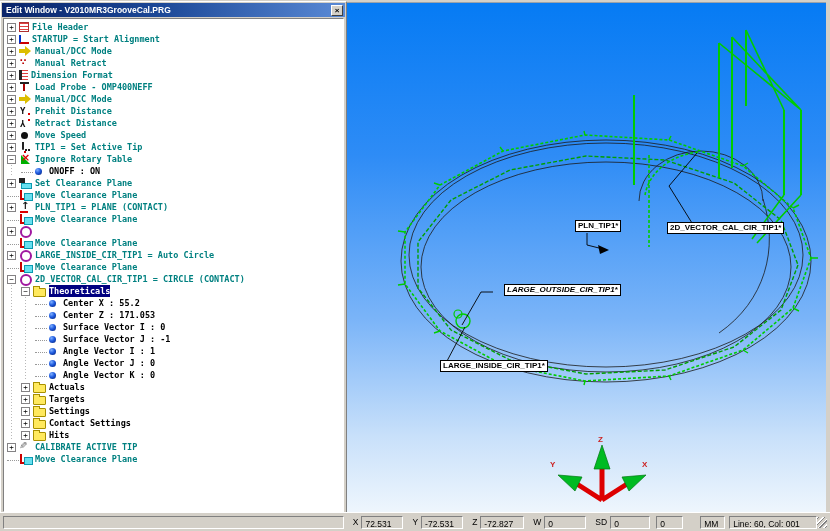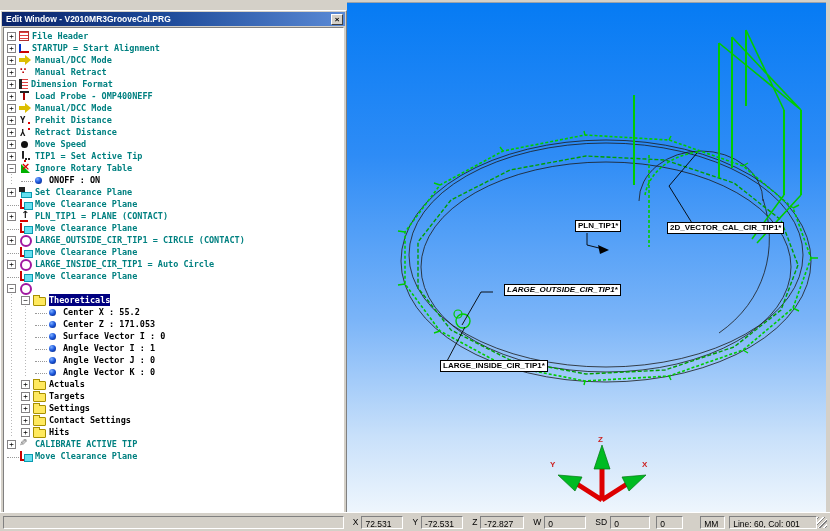--- a/index.html
+++ b/index.html
@@ -1,20 +1,20 @@
 <!DOCTYPE html>
 <html><head>
 <meta charset="utf-8">
 <style>
   html,body{margin:0;padding:0;background:#d4d0c8;}
   #app{position:relative;width:830px;height:531px;background:#d4d0c8;overflow:hidden;
        font-family:"Liberation Sans",sans-serif;}
 
   
-  .edit-window{position:absolute;left:0;top:10px;width:345px;height:512px;
+  .edit-window{position:absolute;left:0;top:1px;width:345px;height:512px;
     background:#d4d0c8;border:1px solid #808080;border-top:1px solid #fff;border-left:1px solid #fff;}
   .titlebar{position:absolute;left:1px;top:1px;right:1px;height:14px;
     background:linear-gradient(90deg,#0a246a 0%,#1b4796 45%,#5a8ad6 100%);
     display:flex;align-items:center;padding:0 2px 0 4px;}
   .titlebar .ttext{color:#fff;font:bold 8.5px/14px "Liberation Sans",sans-serif;flex:1;
     white-space:nowrap;overflow:hidden;}
   .close-btn{width:12px;height:11px;background:#d4d0c8;border:1px solid;
     border-color:#fff #404040 #404040 #fff;font:bold 8px/9px "Liberation Sans",sans-serif;
     text-align:center;color:#000;padding:0;cursor:default;}
   .tree{position:absolute;left:2px;top:16px;right:2px;bottom:2px;background:#fff;
@@ -183,40 +183,40 @@
           <span class="tlabel teal">PLN_TIP1 = PLANE (CONTACT)</span>
         </div>
         <div class="trow">
           <span class="conn"></span>
           <span class="ic ic-move-clearance"></span>
           <span class="tlabel teal">Move Clearance Plane</span>
         </div>
         <div class="trow">
           <span class="exp">+</span>
           <span class="ic ic-circle"></span>
-          <span class="tlabel teal">LARGE_OUTSIDE_CIR_TIP1 = CIRCLE (CONTACT)</span>
         </div>
         <div class="trow">
           <span class="conn"></span>
           <span class="ic ic-move-clearance"></span>
           <span class="tlabel teal">Move Clearance Plane</span>
         </div>
         <div class="trow">
           <span class="exp">+</span>
           <span class="ic ic-circle"></span>
           <span class="tlabel teal">LARGE_INSIDE_CIR_TIP1 = Auto Circle</span>
         </div>
         <div class="trow">
           <span class="conn"></span>
           <span class="ic ic-move-clearance"></span>
           <span class="tlabel teal">Move Clearance Plane</span>
         </div>
         <div class="trow">
           <span class="exp">−</span>
           <span class="ic ic-circle"></span>
+          <span class="tlabel teal">2D_VECTOR_CAL_CIR_TIP1 = CIRCLE (CONTACT)</span>
         </div>
         <div class="trow">
           <span class="guide"></span>
           <span class="exp">−</span>
           <span class="ic ic-folder"></span>
           <span class="tlabel blacktx sel">Theoreticals</span>
         </div>
         <div class="trow">
           <span class="guide"></span>
           <span class="guide"></span>
@@ -230,20 +230,27 @@
           <span class="conn"></span>
           <span class="ic ic-blue-dot"></span>
           <span class="tlabel blacktx">Center Z : 171.053</span>
         </div>
         <div class="trow">
           <span class="guide"></span>
           <span class="guide"></span>
           <span class="conn"></span>
           <span class="ic ic-blue-dot"></span>
           <span class="tlabel blacktx">Surface Vector I : 0</span>
+        </div>
+        <div class="trow">
+          <span class="guide"></span>
+          <span class="guide"></span>
+          <span class="conn"></span>
+          <span class="ic ic-blue-dot"></span>
+          <span class="tlabel blacktx">Surface Vector J : -1</span>
         </div>
         <div class="trow">
           <span class="guide"></span>
           <span class="guide"></span>
           <span class="conn"></span>
           <span class="ic ic-blue-dot"></span>
           <span class="tlabel blacktx">Angle Vector I : 1</span>
         </div>
         <div class="trow">
           <span class="guide"></span>

